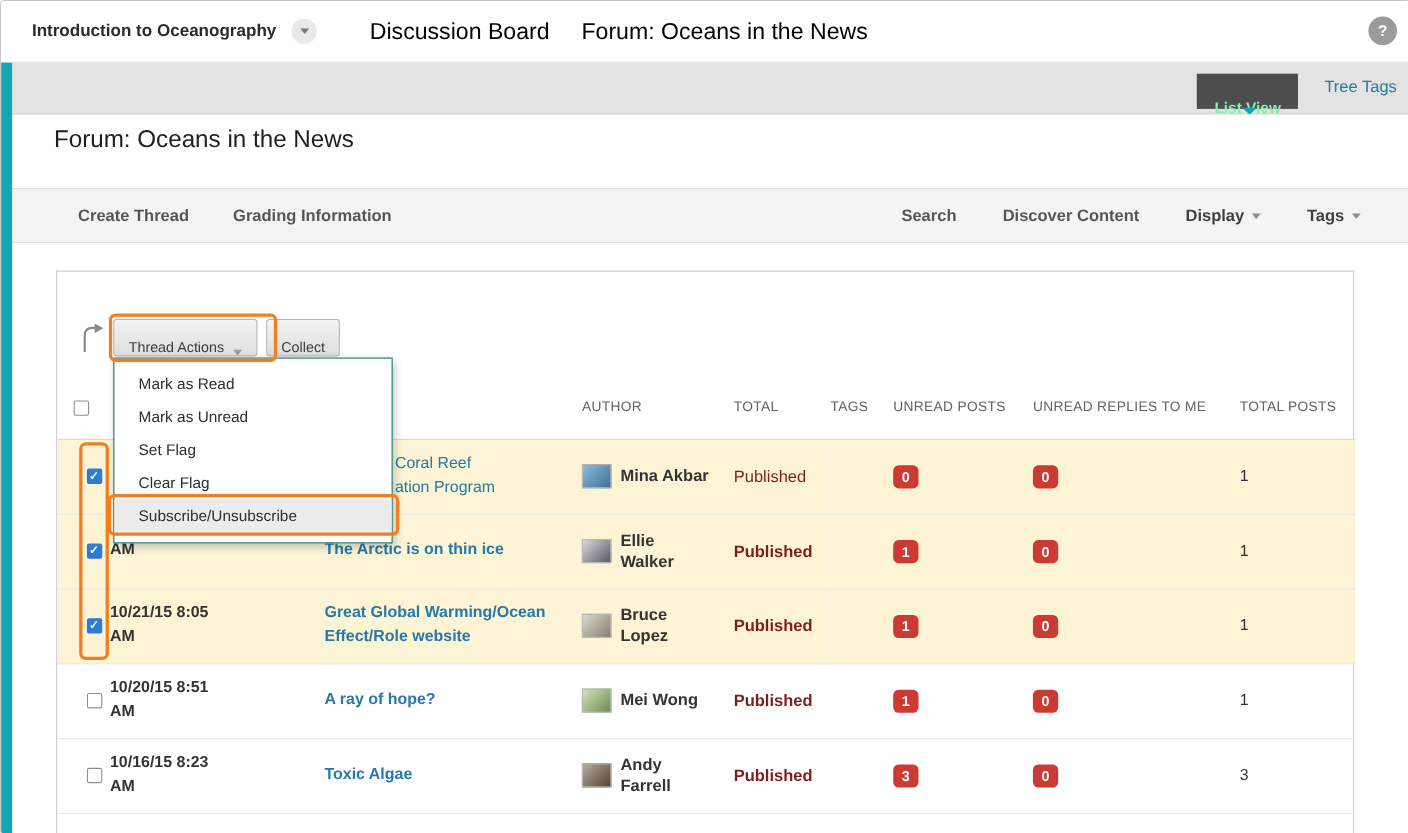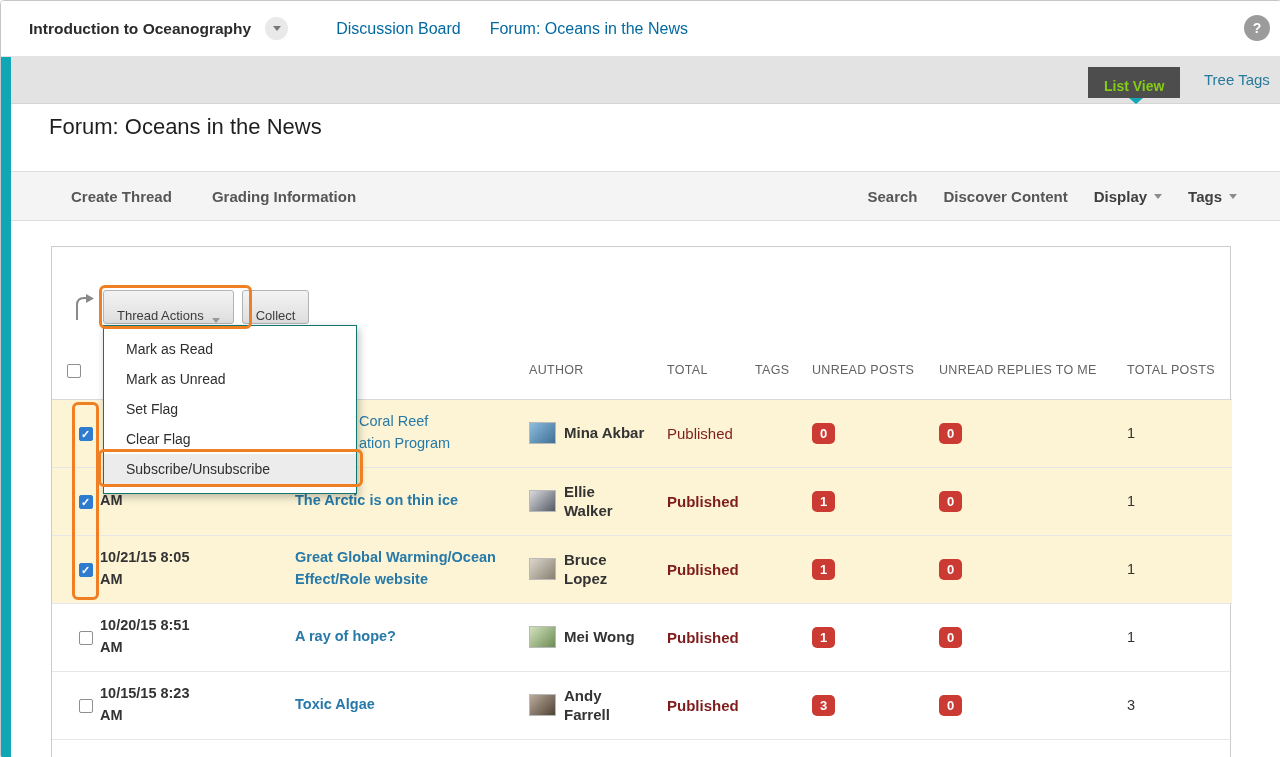--- a/index.html
+++ b/index.html
@@ -4,42 +4,42 @@
 <style>
   html,body{margin:0;padding:0;background:#fff;}
   .page{position:relative;width:1280px;height:757px;background:#fff;border:1px solid #c6c6c6;border-radius:4px;overflow:hidden;font-family:"Liberation Sans",sans-serif;}
   .page *{box-sizing:border-box;}
 
   
   .topbar{position:absolute;top:0;left:0;right:0;height:56px;background:#fff;display:flex;align-items:center;padding-left:28px;border-bottom:1px solid #e2e2e2;}
   .course-title{font-weight:bold;font-size:15.5px;color:#2b2b2b;}
   .menu-circle{width:23px;height:23px;border-radius:50%;background:#e9e9e9;display:flex;align-items:center;justify-content:center;margin-left:14px;cursor:pointer;}
   .tri-down{width:0;height:0;border-left:4px solid transparent;border-right:4px solid transparent;border-top:5px solid #777;}
-  .crumb{font-size:16px;color:#0369a1;}
+  .crumb{font-size:21px;color:#000000;}
   .crumb1{margin-left:48px;}
   .crumb2{margin-left:29px;}
   .help{position:absolute;right:11px;top:14px;width:26px;height:26px;border-radius:50%;background:#9b9b9b;color:#fff;font-size:14px;font-weight:bold;display:flex;align-items:center;justify-content:center;}
 
   
   .teal-stripe{position:absolute;left:0;top:56px;width:10px;bottom:0;background:#10a6b6;z-index:6;}
 
   
   .view-band{position:absolute;top:56px;left:0;right:0;height:47px;background:#e3e3e3;border-bottom:1px solid #d4d4d4;}
-  .tab-list{position:absolute;left:1087px;top:10px;height:31px;line-height:31px;padding:4px 16px;background:#4d4d4d;color:#84cc16;font-size:14px;font-weight:bold;cursor:pointer;}
+  .tab-list{position:absolute;left:1087px;top:10px;height:31px;line-height:31px;padding:16px 16px;background:#4d4d4d;color:#86efac;font-size:14px;font-weight:bold;cursor:pointer;}
   .tab-notch{position:absolute;left:1128px;top:41px;width:0;height:0;border-left:7px solid transparent;border-right:7px solid transparent;border-top:6px solid #10a6b6;}
   .tab-tree{position:absolute;left:1203px;top:14px;font-size:15px;color:#267a9b;cursor:pointer;}
 
   
   .title-section{position:absolute;top:104px;left:0;right:0;height:66px;background:#fff;}
   .title-section h1{margin:0;padding:9px 0 0 48px;font-size:22px;font-weight:400;color:#1f1f1f;}
 
   
   .action-bar{position:absolute;top:170px;left:0;right:0;height:50px;background:#f4f4f4;border-top:1px solid #ddd;border-bottom:1px solid #ddd;display:flex;align-items:center;}
   .ab-left{display:flex;gap:40px;padding-left:70px;}
-  .ab-right{margin-left:auto;display:flex;align-items:center;gap:26px;padding-right:44px;text-align:right;}
+  .ab-right{margin-left:auto;display:flex;align-items:center;gap:42px;padding-right:44px;text-align:right;}
   .ab-link{font-size:15px;color:#565656;font-weight:600;cursor:pointer;}
   .ab-strong{font-size:15px;color:#3f3f3f;font-weight:700;display:flex;align-items:center;gap:7px;cursor:pointer;}
   .ab-strong .tri-down{border-top-color:#8b8b8b;}
 
   
   .content-box{position:absolute;top:245px;left:50px;width:1180px;height:512px;background:#fff;border:1px solid #ccc;border-bottom:none;}
 
   .toolbar{position:absolute;left:21px;top:43px;display:flex;align-items:center;z-index:10;}
   .bent-arrow{margin-right:8px;}
   .btn{background:linear-gradient(#f3f3f3,#dedede);border:1px solid #b4b4b4;border-radius:3px;height:34px;padding:0 13px;font-size:13px;color:#3c3c3c;display:inline-flex;align-items:flex-end;gap:8px;font-family:inherit;cursor:pointer;}
@@ -262,21 +262,21 @@
         <td class="c-status bold">Published</td>
         <td></td>
         <td><span class="badge">1</span></td>
         <td><span class="badge">0</span></td>
         <td class="c-total">1</td>
       </tr>
 
       <tr class="datarow">
         <td><span class="cb cb-row"></span></td>
         <td class="c-date">
-          <span class="dl">10/15/15 8:23</span>
+          <span class="dl">10/16/15 8:23</span>
               <span class="dl">AM</span>
         </td>
         <td>
           <a class="tlink">Toxic Algae</a>
         </td>
         <td>
               <div class="au">
                 <span class="avatar av5"></span>
                 <span class="aname wrap2">Andy Farrell</span>
               </div>

